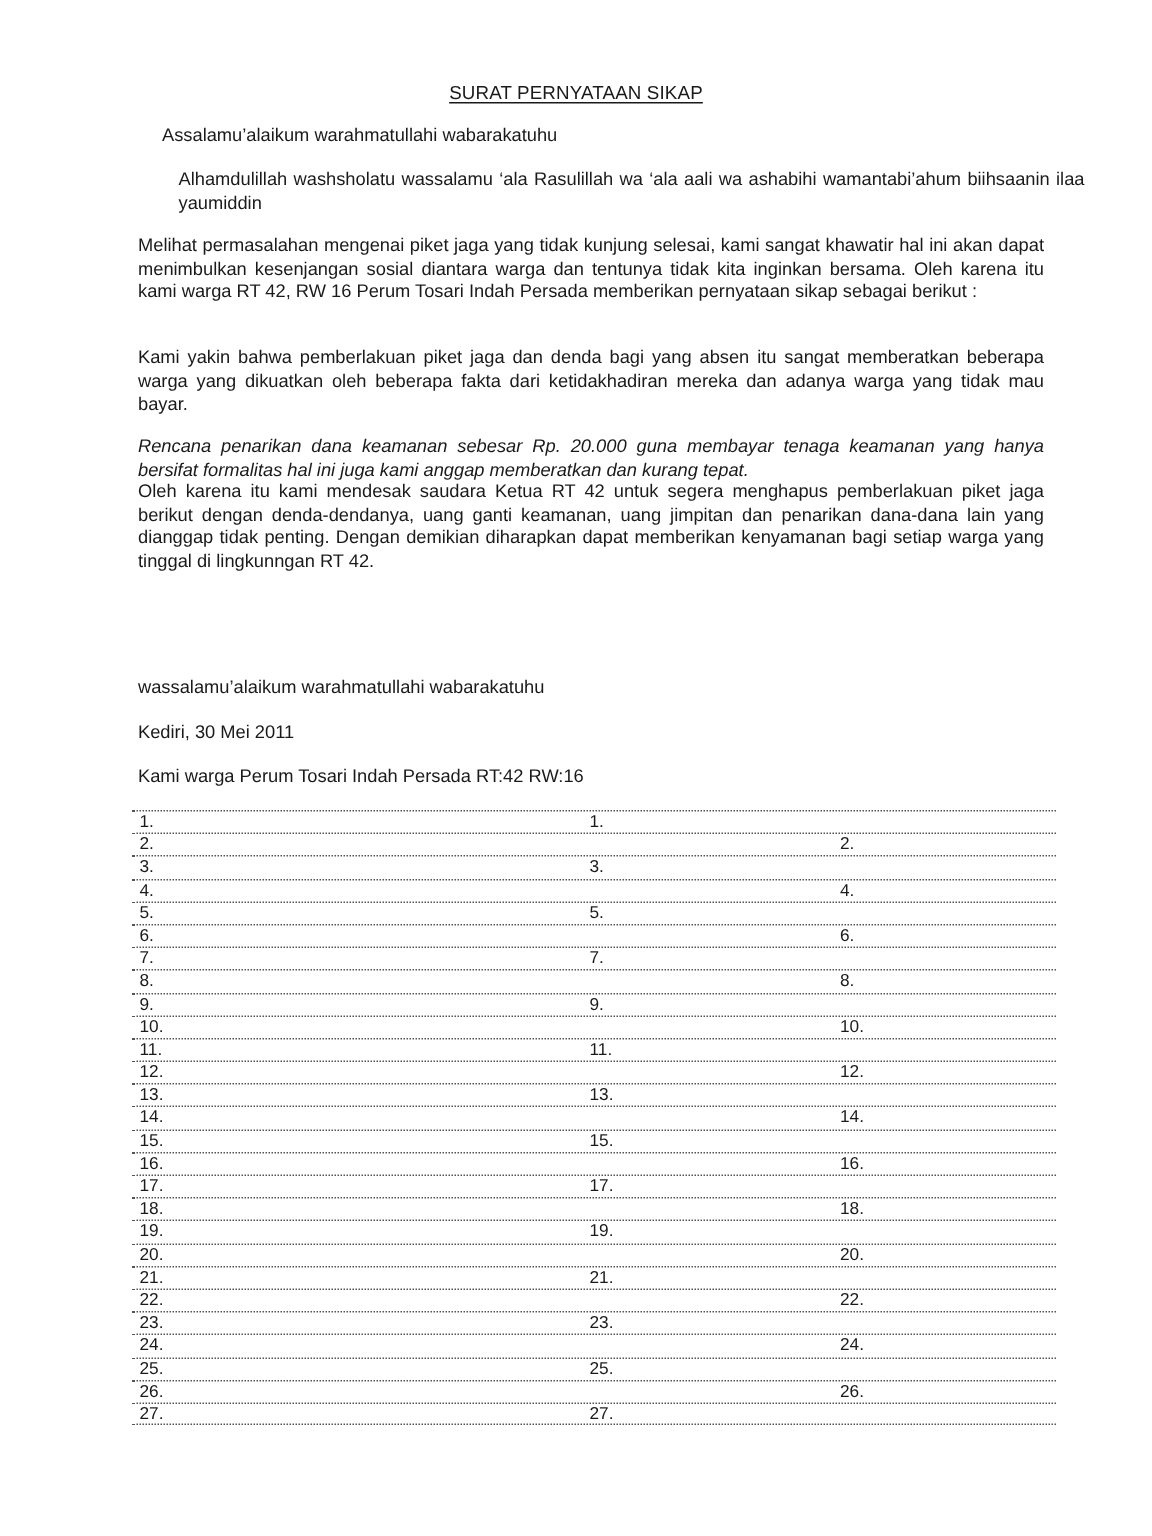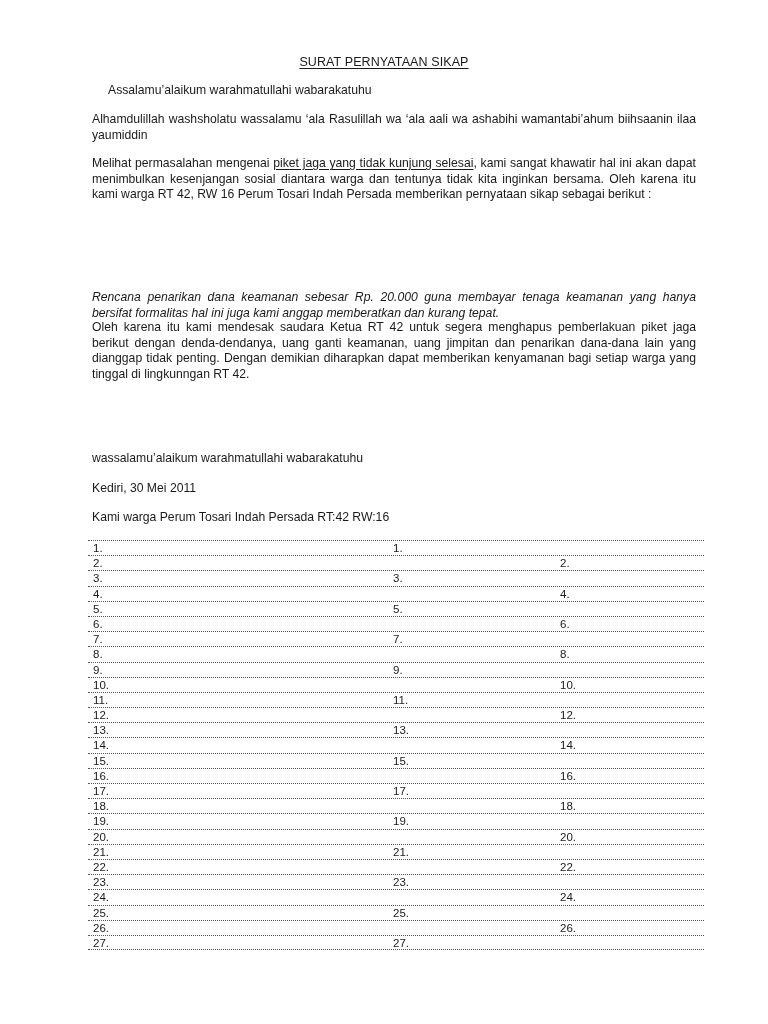--- a/index.html
+++ b/index.html
@@ -38,21 +38,20 @@
     .para {
       position: absolute;
       left: 92px;
       width: 604px;
       font-size: 12.2px;
       line-height: 15.5px;
       text-align: justify;
       margin: 0;
     }
     .para .u {
-      text-decoration: underline;
       text-underline-offset: 2px;
     }
     .single {
       position: absolute;
       left: 92px;
       font-size: 12.2px;
       line-height: 15.5px;
       white-space: nowrap;
     }
 
@@ -89,24 +88,25 @@
 <body>
 
 <div class="page">
 
   <div class="title">
     <span>SURAT PERNYATAAN SIKAP</span>
   </div>
 
   <div class="single" style="top:83px;margin-left:16px;">Assalamu’alaikum warahmatullahi wabarakatuhu</div>
 
-  <p class="para" style="top:112px;">Alhamdulillah washsholatu wassalamu ‘ala Rasulillah wa ‘ala aali wa ashabihi wamantabi’ahum biihsaanin ilaa yaumiddin</p>
+  <p class="para" style="top:112px;margin-left:27px;">Alhamdulillah washsholatu wassalamu ‘ala Rasulillah wa ‘ala aali wa ashabihi wamantabi’ahum biihsaanin ilaa yaumiddin</p>
 
   <p class="para" style="top:156px;"><span>Melihat permasalahan mengenai </span><span class="u">piket jaga yang tidak kunjung selesai</span><span>, kami sangat khawatir hal ini akan dapat menimbulkan kesenjangan sosial diantara warga dan tentunya tidak kita inginkan bersama. Oleh karena itu kami warga RT 42, RW 16 Perum Tosari Indah Persada memberikan pernyataan sikap sebagai berikut :</span></p>
 
+  <p class="para" style="top:231px;">Kami yakin bahwa pemberlakuan piket jaga dan denda bagi yang absen itu sangat memberatkan beberapa warga yang dikuatkan oleh beberapa fakta dari ketidakhadiran mereka dan adanya warga yang tidak mau bayar.</p>
 
   <p class="para" style="top:290px;font-style:italic;">Rencana penarikan dana keamanan sebesar Rp. 20.000 guna membayar tenaga keamanan yang hanya bersifat formalitas hal ini juga  kami anggap memberatkan dan kurang tepat.</p>
 
   <p class="para" style="top:320px;">Oleh karena itu kami mendesak saudara Ketua RT 42 untuk segera menghapus pemberlakuan piket jaga berikut dengan denda-dendanya, uang ganti keamanan, uang jimpitan dan penarikan dana-dana lain yang dianggap tidak penting.  Dengan demikian diharapkan dapat memberikan kenyamanan bagi setiap warga yang tinggal di lingkunngan RT 42.</p>
 
 
   <div class="single" style="top:451px;">wassalamu’alaikum warahmatullahi wabarakatuhu</div>
 
   <div class="single" style="top:481px;">Kediri, 30 Mei  2011</div>
 

